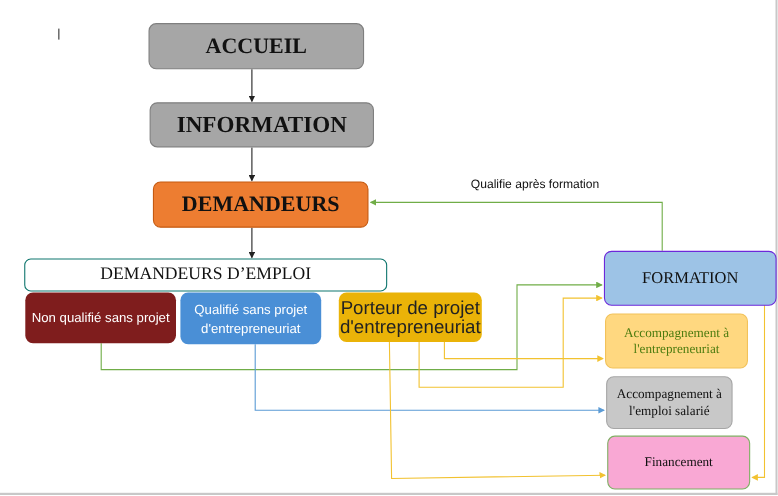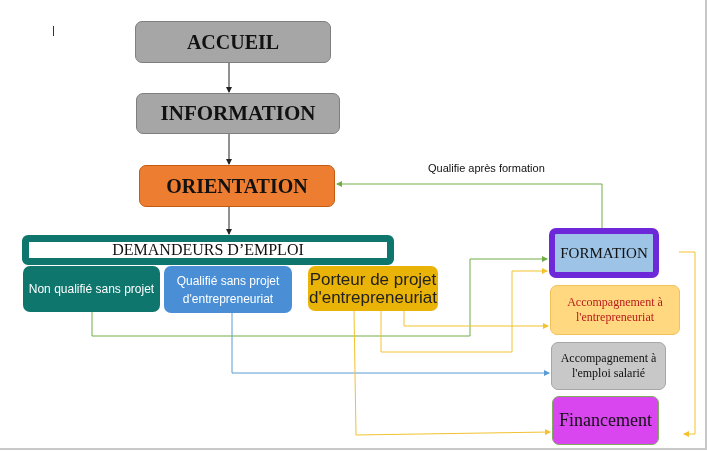--- a/index.html
+++ b/index.html
@@ -4,29 +4,29 @@
 <style>
   html, body { margin: 0; padding: 0; background: #ffffff; }
   body { width: 707px; height: 451px; position: relative; overflow: hidden; font-family: "Liberation Serif", serif; }
   .frame { position: absolute; left: 0; top: 0; width: 705px; height: 448px; border-right: 2px solid #c8c8c8; border-bottom: 2px solid #c8c8c8; }
   .cursor-mark { position: absolute; left: 53px; top: 26px; width: 1px; height: 10px; background: #333; }
   .box { position: absolute; box-sizing: border-box; display: flex; align-items: center; justify-content: center; text-align: center; border-radius: 7px; }
   .gray-head { background: #a6a6a6; border: 1.5px solid #7f7f7f; font-weight: bold; color: #111; font-size: 20px; }
   #accueil { left: 135px; top: 21px; width: 196px; height: 42px; }
   #information { left: 136px; top: 93px; width: 204px; height: 41px; font-size: 21px; }
   #orientation { left: 139px; top: 165px; width: 196px; height: 42px; background: #ed7d31; border: 1.5px solid #c55a11; font-weight: bold; color: #111; font-size: 20px; }
-  #demandeurs { left: 22px; top: 235px; width: 372px; height: 30px; background: #fff; border: 7px solid #0f766e; border-radius: 6px; font-size: 16px; color: #111; }
+  #demandeurs { left: 22px; top: 235px; width: 330px; height: 30px; background: #fff; border: 1px solid #0f766e; border-radius: 6px; font-size: 16px; color: #111; }
   .cat { font-family: "Liberation Sans", sans-serif; font-size: 12px; line-height: 18px; border-radius: 7px; }
-  #cat-nonqual { left: 23px; top: 266px; width: 137px; height: 46px; background: #0f766e; color: #fff; }
+  #cat-nonqual { left: 23px; top: 266px; width: 137px; height: 46px; background: #7f1d1d; color: #fff; }
   #cat-qual { left: 164px; top: 266px; width: 128px; height: 47px; background: #4a8fd6; color: #fff; }
   #cat-porteur { left: 308px; top: 266px; width: 130px; height: 45px; background: #eab308; color: #222; font-size: 17px; }
-  #formation { left: 549px; top: 228px; width: 110px; height: 50px; background: #9dc3e6; border: 6px solid #6d28d9; font-size: 15px; color: #111; }
-  #acc-entre { left: 550px; top: 285px; width: 130px; height: 50px; background: #ffd880; border: 1px solid #f2c25a; font-size: 12px; line-height: 15px; color: #b91c1c; }
+  #formation { left: 549px; top: 228px; width: 157px; height: 50px; background: #9dc3e6; border: 1px solid #6d28d9; font-size: 15px; color: #111; }
+  #acc-entre { left: 550px; top: 285px; width: 130px; height: 50px; background: #ffd880; border: 1px solid #f2c25a; font-size: 12px; line-height: 15px; color: #4d7c0f; }
   #acc-emploi { left: 551px; top: 342px; width: 115px; height: 48px; background: #c8c8c8; border: 1px solid #a6a6a6; font-size: 12px; line-height: 15px; color: #111; }
-  #financement { left: 552px; top: 396px; width: 107px; height: 49px; background: #d946ef; border: 1px solid #7fae63; font-size: 18px; color: #111; }
+  #financement { left: 552px; top: 396px; width: 130px; height: 49px; background: #f9a8d4; border: 1px solid #7fae63; font-size: 12px; color: #111; }
   #qualifie-label { position: absolute; left: 428px; top: 162px; font-family: "Liberation Sans", sans-serif; font-size: 11px; color: #111; }
   svg.links { position: absolute; left: 0; top: 0; }
 </style>
 </head>
 <body>
 
 <div class="frame"></div>
 <div class="cursor-mark"></div>
 
 <svg class="links" width="707" height="451">
@@ -53,21 +53,21 @@
   <polyline points="404,311 404,326 548,326" fill="none" stroke="#f2c230" stroke-width="1" marker-end="url(#ay)"></polyline>
   <polyline points="232,313 232,373 549,373" fill="none" stroke="#5b9bd5" stroke-width="1" marker-end="url(#abl)"></polyline>
   <polyline points="354,311 356,435 550,432" fill="none" stroke="#f2c230" stroke-width="1" marker-end="url(#ay)"></polyline>
   <polyline points="679,252 695,252 695,434 684,434" fill="none" stroke="#f2c230" stroke-width="1" marker-end="url(#ay)"></polyline>
 </svg>
 
 <div id="qualifie-label">Qualifie après formation</div>
 
 <div id="accueil" class="box gray-head">ACCUEIL</div>
 <div id="information" class="box gray-head">INFORMATION</div>
-<div id="orientation" class="box">ORIENTATION</div>
+<div id="orientation" class="box">DEMANDEURS</div>
 <div id="demandeurs" class="box">DEMANDEURS D’EMPLOI</div>
 <div id="cat-nonqual" class="box cat">Non qualifié sans projet</div>
 <div id="cat-qual" class="box cat">Qualifié sans projet d'entrepreneuriat</div>
 <div id="cat-porteur" class="box cat">Porteur de projet d'entrepreneuriat</div>
 <div id="formation" class="box">FORMATION</div>
 <div id="acc-entre" class="box">Accompagnement à l'entrepreneuriat</div>
 <div id="acc-emploi" class="box">Accompagnement à l'emploi salarié</div>
 <div id="financement" class="box">Financement</div>
 
 </body></html>

